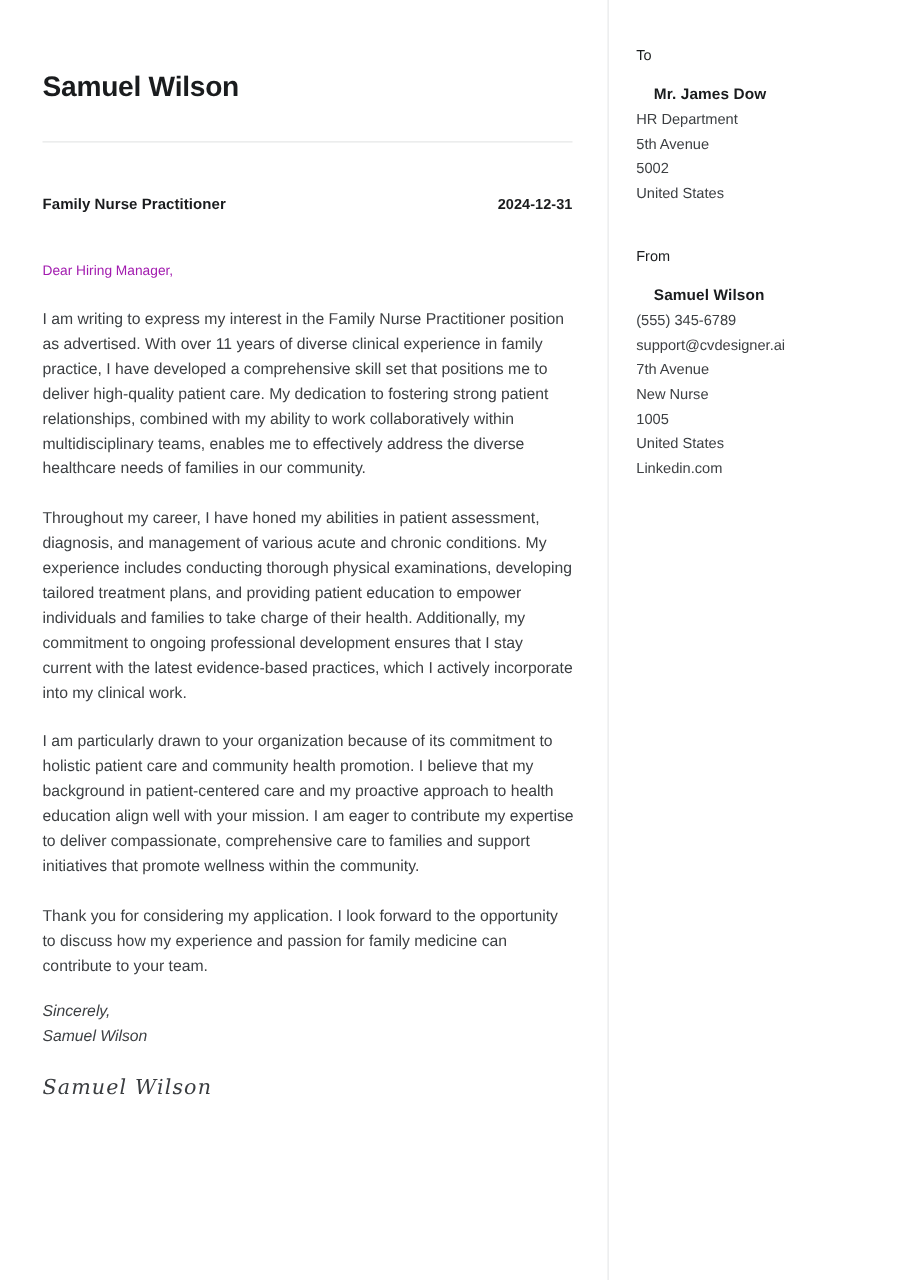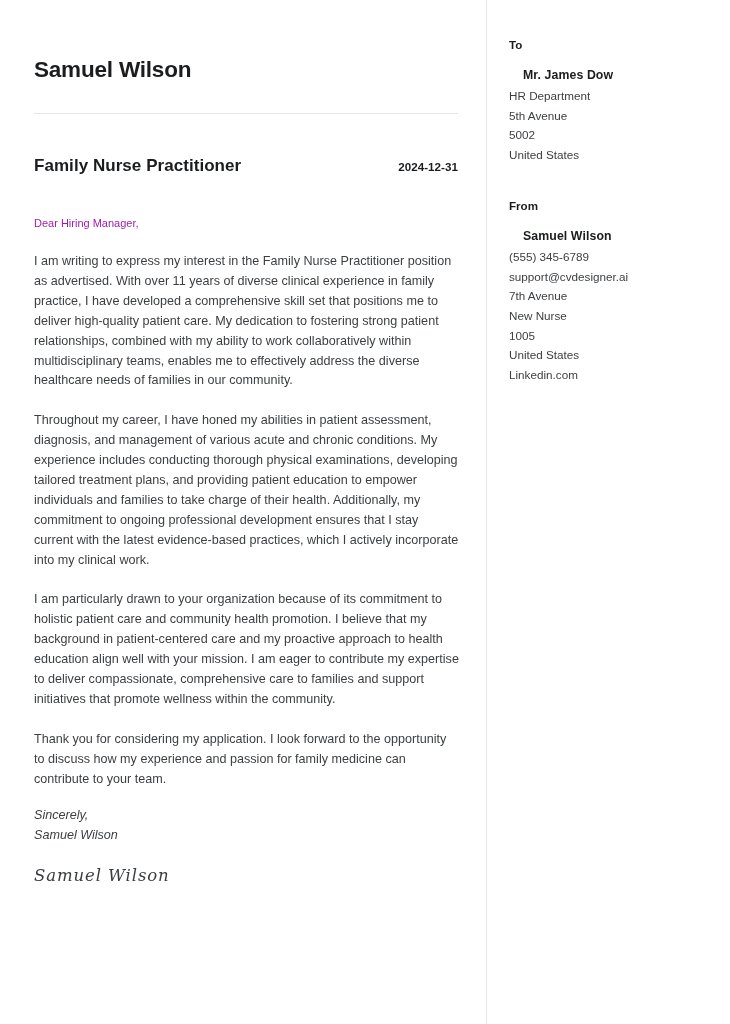--- a/index.html
+++ b/index.html
@@ -61,21 +61,21 @@
 
   .title-row {
     margin-top: 42px;
     display: flex;
     align-items: baseline;
     justify-content: space-between;
     width: 424px;
   }
 
   .job-title {
-    font-size: 17px;
+    font-size: 12px;
     font-weight: 700;
     color: #1a1c1e;
     letter-spacing: 0.05px;
   }
 
   .letter-date {
     font-size: 11.6px;
     font-weight: 700;
     color: #1a1c1e;
     letter-spacing: 0.05px;
@@ -124,21 +124,21 @@
     position: absolute;
     top: 0;
     left: 487px;
     width: 243px;
     height: 1024px;
     padding: 37px 20px 0 22px;
   }
 
   .rail-heading {
     font-size: 11.6px;
-    font-weight: 700;
+    font-weight: 400;
     color: #1a1c1e;
     line-height: 1.4;
   }
 
   .rail-block {
     margin-top: 13px;
   }
 
   .rail-block.from-block {
     margin-top: 13px;

